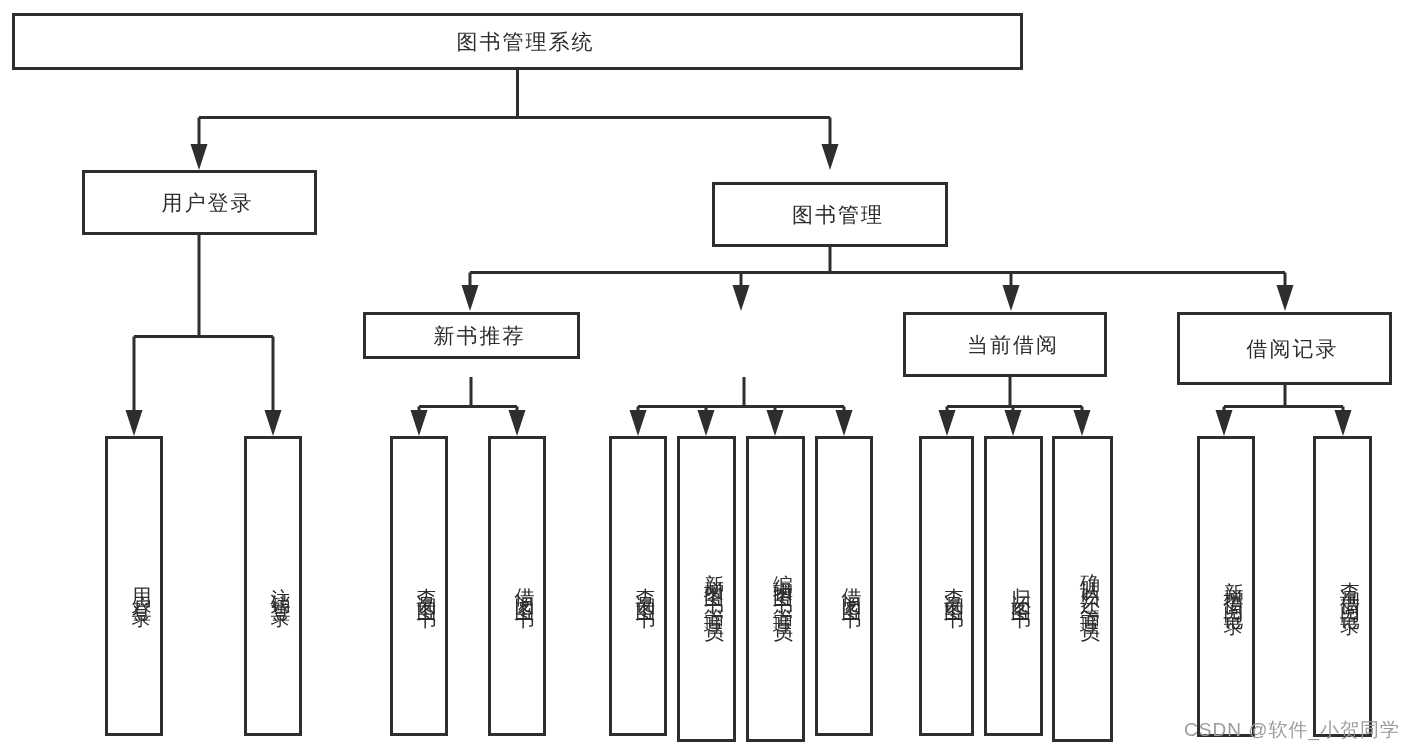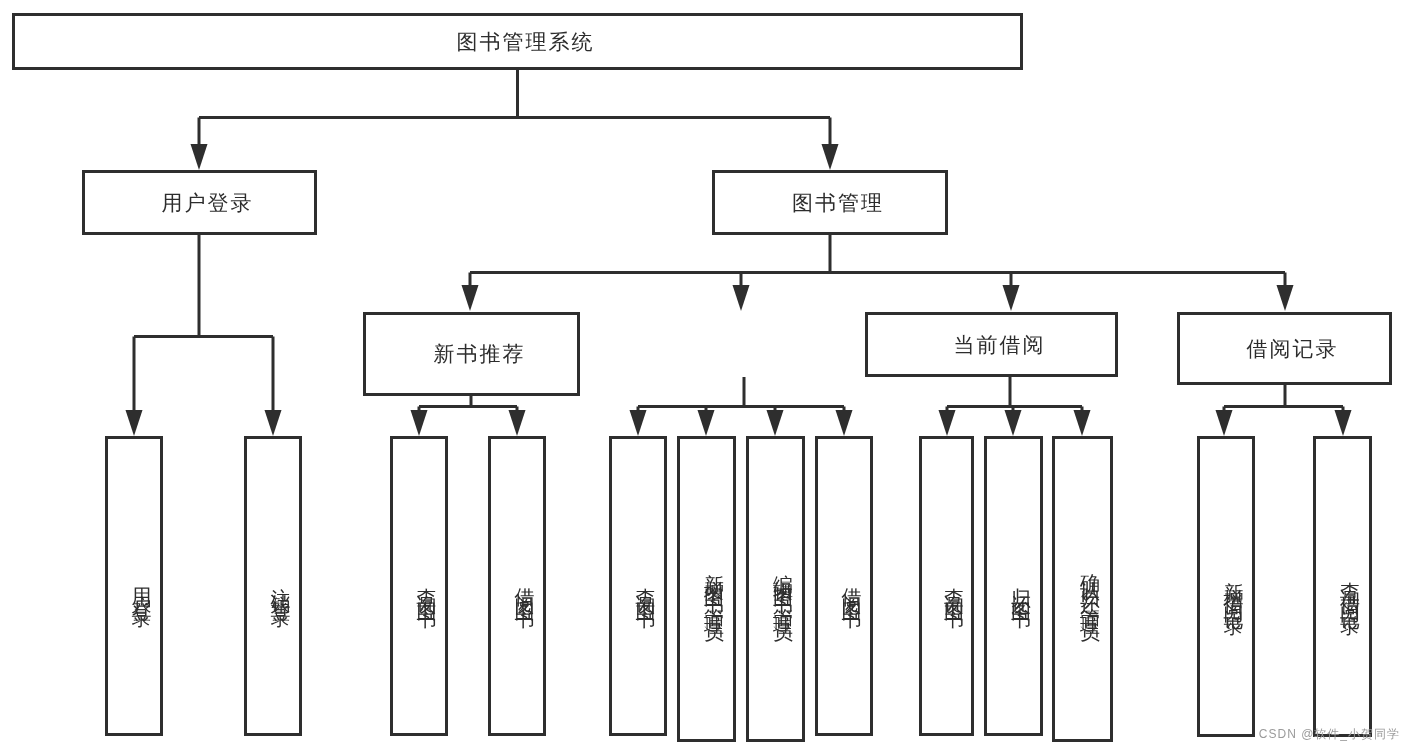--- a/index.html
+++ b/index.html
@@ -29,21 +29,21 @@
     writing-mode: vertical-rl;
     text-orientation: mixed;
     font-size: 20px;
     letter-spacing: 7px;
     line-height: 1;
   }
   .watermark {
     position: absolute;
     right: 5px;
     bottom: 4px;
-    font-size: 12px;
+    font-size: 19px;
     color: #9b9b9b;
     letter-spacing: 1px;
     white-space: nowrap;
   }
 </style>
 </head>
 <body>
 
 <div class="canvas">
 
@@ -90,28 +90,28 @@
     </g>
   </svg>
 
   <div class="node hnode" style="left:12px; top:13px; width:1011px; height:57px;">
     <span>图书管理系统</span>
   </div>
 
   <div class="node hnode" style="left:82px; top:170px; width:235px; height:65px;">
     <span>用户登录</span>
   </div>
-  <div class="node hnode" style="left:712px; top:170px; width:236px; height:65px;">
+  <div class="node hnode" style="left:712px; top:182px; width:236px; height:65px;">
     <span>图书管理</span>
   </div>
 
-  <div class="node hnode" style="left:363px; top:312px; width:217px; height:84px;">
+  <div class="node hnode" style="left:363px; top:312px; width:217px; height:47px;">
     <span>新书推荐</span>
   </div>
-  <div class="node hnode" style="left:865px; top:312px; width:253px; height:65px;">
+  <div class="node hnode" style="left:903px; top:312px; width:204px; height:65px;">
     <span>当前借阅</span>
   </div>
   <div class="node hnode" style="left:1177px; top:312px; width:215px; height:73px;">
     <span>借阅记录</span>
   </div>
 
   <div class="node vnode" style="left:105px; top:436px; width:58px; height:300px;">
     <span>用户登录</span>
   </div>
   <div class="node vnode" style="left:244px; top:436px; width:58px; height:300px;">

